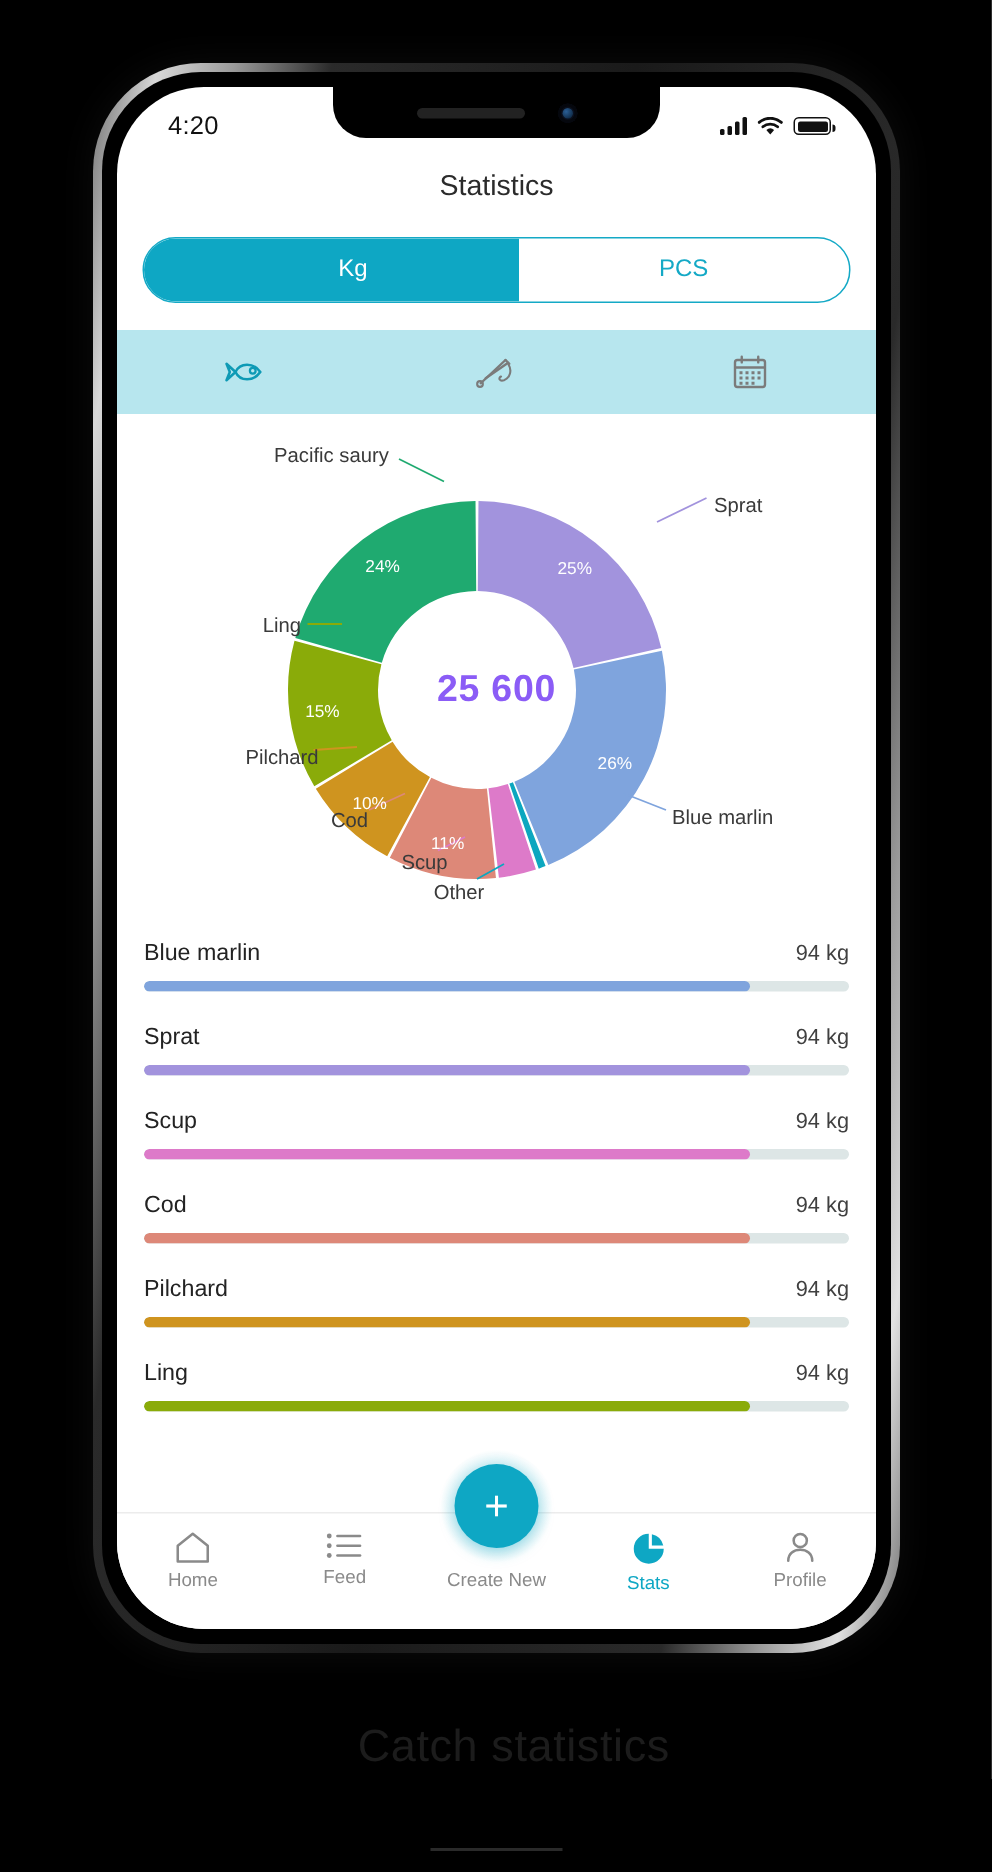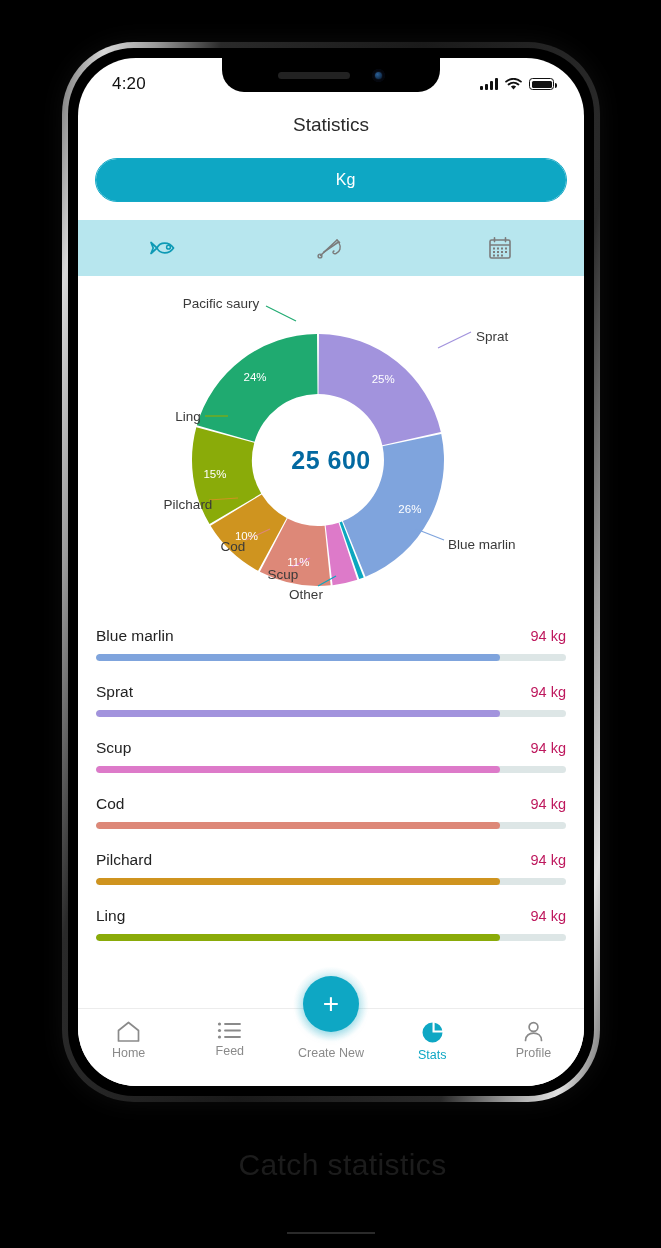--- a/index.html
+++ b/index.html
@@ -93,31 +93,31 @@
     margin-top:18px; height:56px; background:#b7e6ee;
     display:flex; position:relative;
   }
   .cat-tab { flex:1; display:flex; align-items:center; justify-content:center; cursor:pointer; }
 
   
   .chart-wrap { position:relative; height:345px; }
   .chart-svg { position:absolute; left:0; top:0; }
   .donut-center {
     position:absolute; left:50%; top:184px; transform:translate(-50%,-50%);
-    font-size:25px; font-weight:bold; color:#0369a1; letter-spacing:.5px;
+    font-size:25px; font-weight:bold; color:#8b5cf6; letter-spacing:.5px;
   }
   .slice-pct { font-size:11.5px; fill:#ffffff; font-family:"Liberation Sans",sans-serif; }
   .lead-label { font-size:13.5px; fill:#3a3a3a; font-family:"Liberation Sans",sans-serif; }
 
   
   .species-list { padding:6px 18px 0; }
   .species-row { margin-bottom:22px; }
   .species-head { display:flex; justify-content:space-between; align-items:baseline; margin-bottom:9px; }
   .species-name { font-size:15.5px; color:#232323; }
-  .species-val { font-size:14.5px; color:#be185d; }
+  .species-val { font-size:14.5px; color:#404040; }
   .track { height:7px; border-radius:4px; background:#dde6e6; overflow:hidden; }
   .fill { height:100%; border-radius:4px; }
 
   
   .bottomnav {
     position:absolute; left:0; right:0; bottom:0; height:78px;
     background:#fff; border-top:1px solid #ececec;
     display:flex; align-items:flex-start; padding-top:11px; z-index:12;
   }
   .nav-item { flex:1; display:flex; flex-direction:column; align-items:center; gap:3px; cursor:pointer; }
@@ -183,20 +183,21 @@
             <span class="batt">
                 <i></i>
               </span>
           </div>
         </div>
 
         <div class="page-title">Statistics</div>
 
         <div class="unit-toggle">
           <div class="unit-seg active">Kg</div>
+          <div class="unit-seg">PCS</div>
         </div>
 
         <div class="cat-tabs">
           <div class="cat-tab">
             <svg width="30" height="20" viewBox="0 0 30 20">
               <path d="M10 10 C13 3.5, 22 3.5, 26.5 10 C22 16.5, 13 16.5, 10 10 Z" fill="none" stroke="#0e9ab5" stroke-width="1.7"></path>
               <path d="M10 10 L4 4.5 L6.2 10 L4 15.5 Z" fill="none" stroke="#0e9ab5" stroke-width="1.7" stroke-linejoin="round"></path>
               <circle cx="21.5" cy="9.2" r="1.9" fill="none" stroke="#0e9ab5" stroke-width="1.5"></circle>
             </svg>
           </div>

